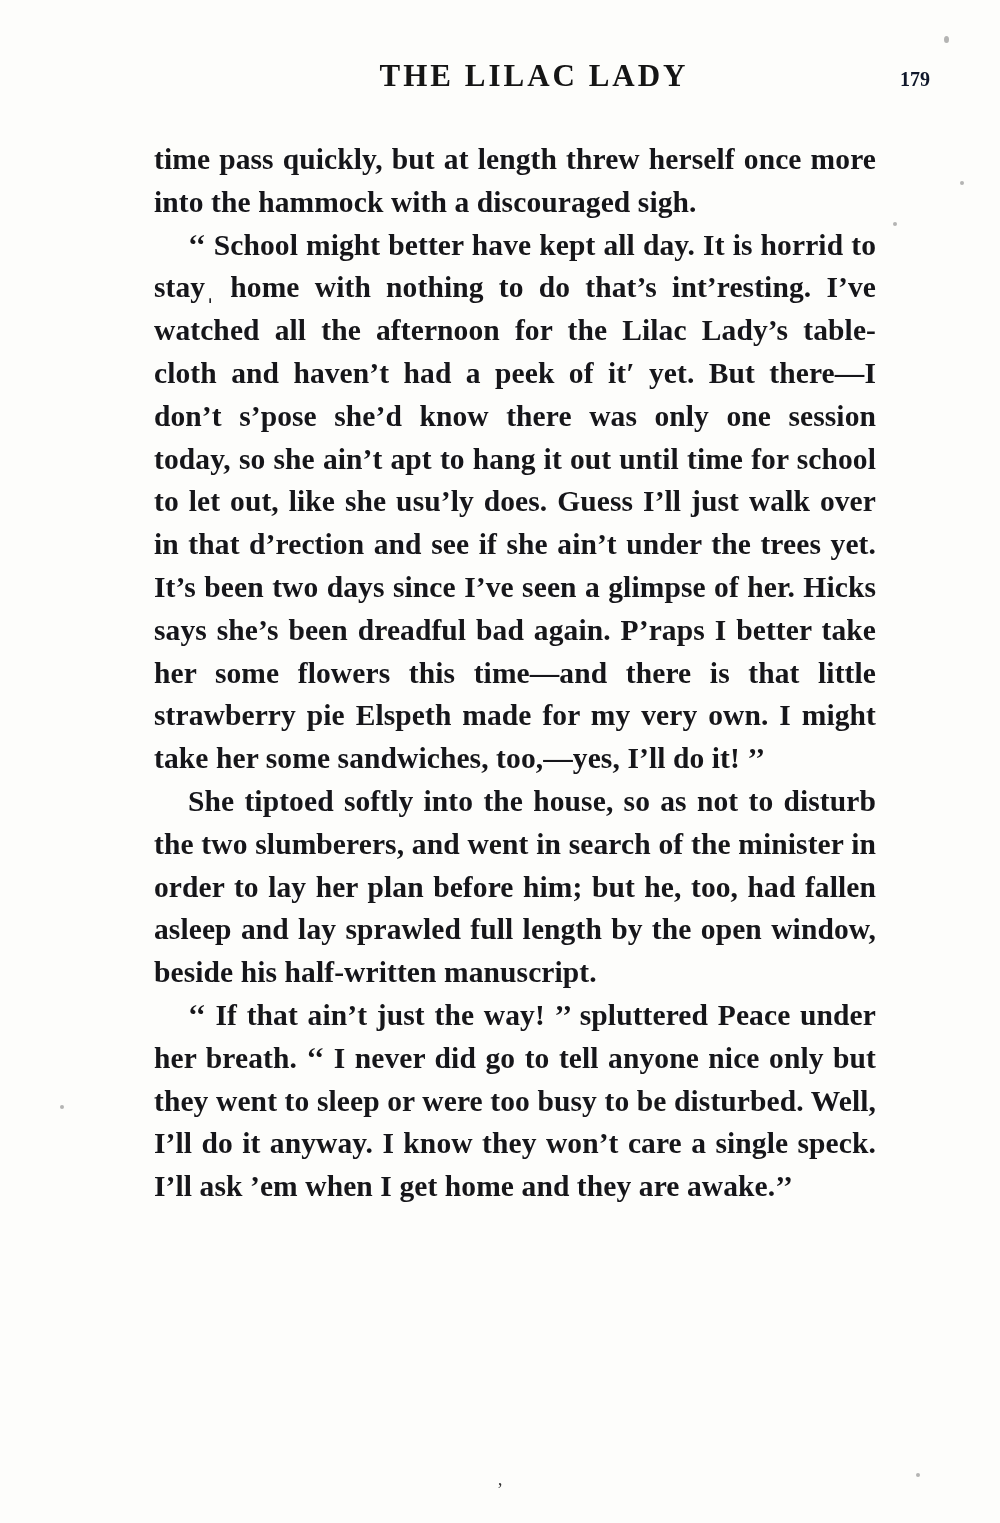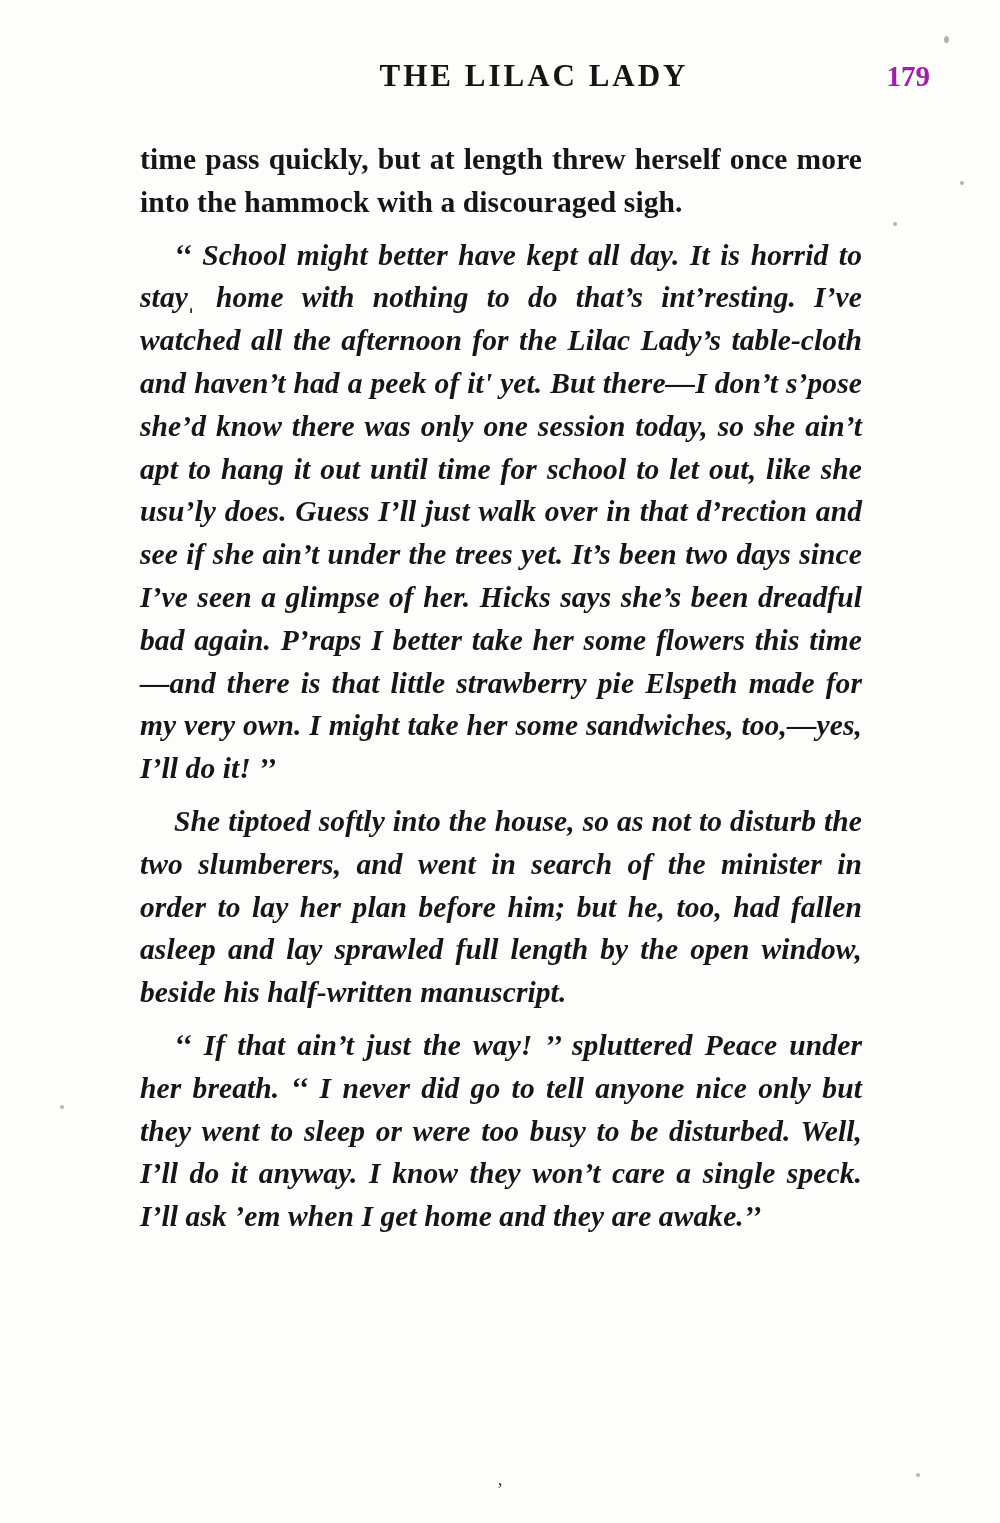--- a/index.html
+++ b/index.html
@@ -35,49 +35,48 @@
     font-family: "Liberation Serif", serif;
     font-weight: bold;
     font-size: 31px;
     letter-spacing: 3px;
     color: #151515;
     margin-left: 60px;
   }
   .folio {
     font-family: "Liberation Serif", serif;
     font-weight: bold;
-    font-size: 29px;
-    color: #a21caf;
+    font-size: 20px;
+    color: #0f172a;
     min-width: 60px;
     text-align: right;
   }
   .body-text {
     position: absolute;
     top: 138px;
-    left: 140px;
+    left: 154px;
     width: 722px;
   }
   .body-text p {
     margin: 0;
     font-family: "Liberation Serif", serif;
     font-size: 29.5px;
     line-height: 42.8px;
     font-weight: bold;
     text-align: justify;
     text-justify: inter-word;
     color: #16161a;
     letter-spacing: 0.1px;
     -webkit-font-smoothing: none;
   }
   .body-text p.indent {
     text-indent: 34px;
   }
   .body-text p + p {
-    margin-top: 10px;
-    font-style: italic;
+    margin-top: 0px;
   }
   .footer-mark {
     position: absolute;
     bottom: 22px;
     left: 0;
     right: 0;
     text-align: center;
     font-size: 18px;
     color: #333;
   }

